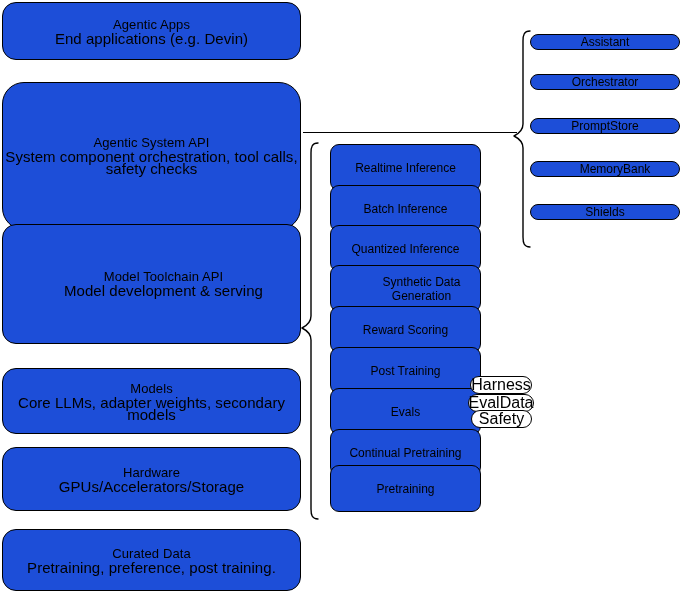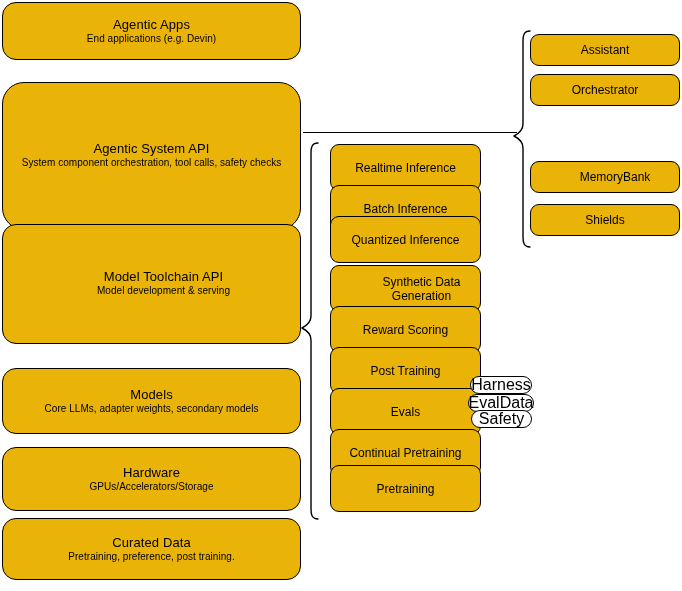--- a/index.html
+++ b/index.html
@@ -23,41 +23,41 @@
     width: 682px;
     height: 591px;
   }
 
   
   .box {
     position: absolute;
     box-sizing: border-box;
     border: 1px solid #000000;
     border-radius: 12px;
-    background: #eab308;
+    background: #1d4ed8;
     display: flex;
     flex-direction: column;
     align-items: center;
     justify-content: center;
     text-align: center;
   }
 
   
   .layer {
     left: 2px;
     width: 299px;
     border-radius: 14px;
   }
   .layer .title {
     font-size: 13px;
     line-height: 16px;
     letter-spacing: 0.1px;
   }
   .layer .subtitle {
-    font-size: 10px;
+    font-size: 15px;
     line-height: 12px;
     letter-spacing: 0.05px;
   }
 
   
   .layer.offset-up {
     justify-content: center;
   }
   .layer.offset-up .inner {
     display: flex;
@@ -74,21 +74,21 @@
     height: 47px;
     border-radius: 9px;
     font-size: 12px;
     line-height: 14px;
   }
 
   
   .right {
     left: 530px;
     width: 150px;
-    height: 32px;
+    height: 16px;
     border-radius: 9px;
     font-size: 12px;
     line-height: 14px;
   }
 
   
   .chip {
     position: absolute;
     box-sizing: border-box;
     border: 1px solid #000000;
@@ -140,21 +140,21 @@
   <div class="box layer" style="top:368px; height:66px;">
     <div class="title">Models</div>
     <div class="subtitle">Core LLMs, adapter weights, secondary models</div>
   </div>
 
   <div class="box layer" style="top:447px; height:64px;">
     <div class="title">Hardware</div>
     <div class="subtitle">GPUs/Accelerators/Storage</div>
   </div>
 
-  <div class="box layer" style="top:518px; height:62px;">
+  <div class="box layer" style="top:529px; height:62px;">
     <div class="title">Curated Data</div>
     <div class="subtitle">Pretraining, preference, post training.</div>
   </div>
 
   <div class="connector" style="left:303px; top:132px; width:214px; height:1px;"></div>
 
   <svg class="bracket" style="left:300px; top:140px;" width="22" height="384" viewBox="0 0 22 384">
     <path d="M18 3 C 12 3, 11 7, 11 13
              L 11 176 C 11 182, 8 185, 2 188
              C 8 191, 11 194, 11 200
@@ -169,21 +169,21 @@
   </svg>
 
   <div class="box mid" style="top:144px;">
     <span>Realtime Inference</span>
   </div>
 
   <div class="box mid" style="top:185px;">
     <span>Batch Inference</span>
   </div>
 
-  <div class="box mid" style="top:216px;">
+  <div class="box mid" style="top:225px;">
     <span>Quantized Inference</span>
   </div>
 
   <div class="box mid" style="top:265px;padding-left:32px;">
     <span>Synthetic Data Generation</span>
   </div>
 
   <div class="box mid" style="top:306px;">
     <span>Reward Scoring</span>
   </div>
@@ -217,20 +217,23 @@
   </div>
 
   <div class="box right" style="top:34px;">
     <span>Assistant</span>
   </div>
 
   <div class="box right" style="top:74px;">
     <span>Orchestrator</span>
   </div>
 
+  <div class="box right" style="top:118px;">
+    <span>PromptStore</span>
+  </div>
 
   <div class="box right" style="top:161px;padding-left:20px;">
     <span>MemoryBank</span>
   </div>
 
   <div class="box right" style="top:204px;">
     <span>Shields</span>
   </div>
 
 </div>

